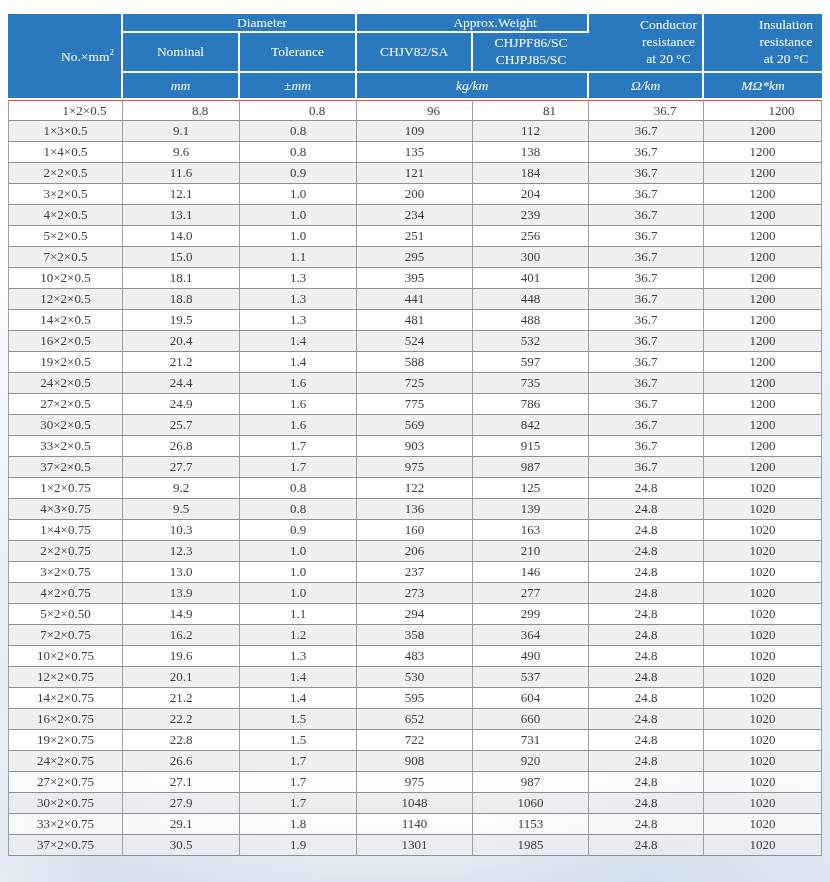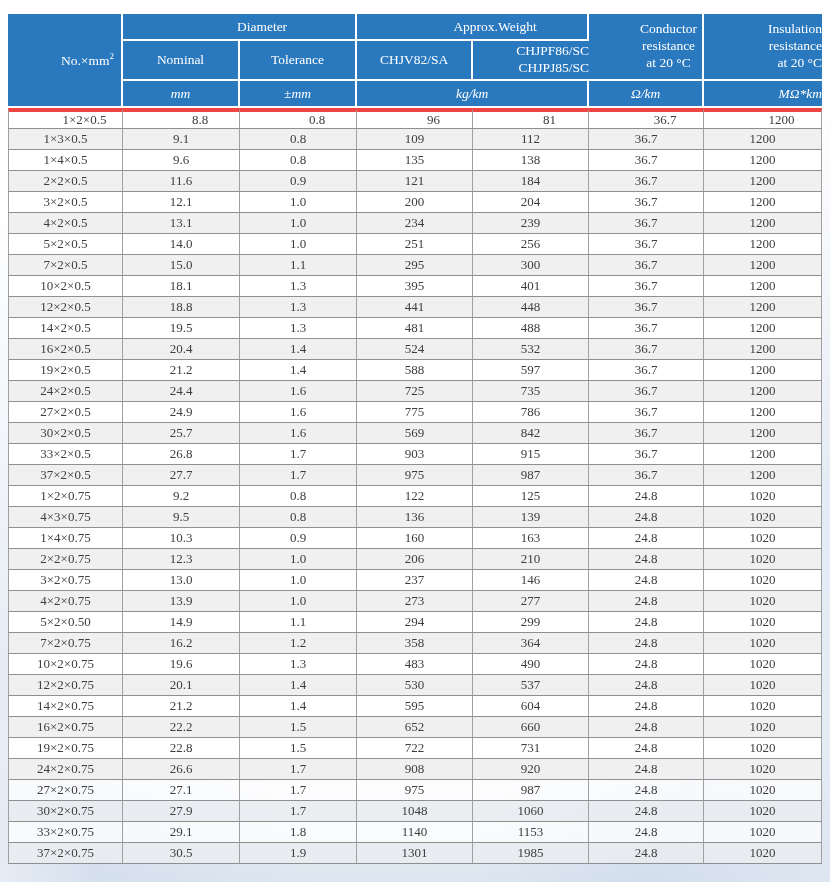--- a/index.html
+++ b/index.html
@@ -15,33 +15,33 @@
       linear-gradient(180deg, #ffffff 0%, #ffffff 85%, #e9eef5 94%, #dde6f0 100%);
   }
 
   table.spec { position:absolute; left:8px; top:14px; z-index:1;
     width:814px; border-collapse:separate; border-spacing:0; table-layout:fixed; }
 
   
   thead th { background:#2a79be; color:#ffffff; font-weight:normal;
     font-size:13.5px; text-align:center; vertical-align:middle;
     border-right:2px solid #ffffff; border-bottom:2px solid #ffffff; }
-  thead tr th:last-child { border-right:none;text-align:right; }
-  thead tr.h1 th { height:27px;padding-left:46px; }
+  thead tr th:last-child { border-right:none; }
+  thead tr.h1 th { height:19px;padding-left:46px; }
   thead tr.h2 th { height:40px; }
   thead tr.h3 th { height:27px;font-style:italic; }
   .th-multi { white-space:pre-line; line-height:1.25; }
   th sup { font-size:9px; }
 
   
   tbody td { height:21px; font-size:13px; color:#3d3d3d; text-align:center;
     vertical-align:middle; background:#ffffff;
     border-right:1px solid #a0a0a0; border-bottom:1px solid #8f8f8f; }
   tbody td:first-child { border-left:1px solid #a0a0a0; }
-  tbody tr:first-child td { border-top:4px solid #ef4444;padding-left:38px; }
+  tbody tr:first-child td { border-top:1px solid #ef4444;padding-left:38px; }
   tbody tr:nth-child(even) td { background:#f0f0f0; }
   tbody tr:nth-last-child(-n+4) td { background:rgba(255,255,255,0.75); }
   tbody tr:nth-last-child(-n+4):nth-child(even) td { background:rgba(234,236,240,0.85); }
 </style>
 </head>
 <body>
 
 <div class="page">
   <div class="bg-art"></div>
 

